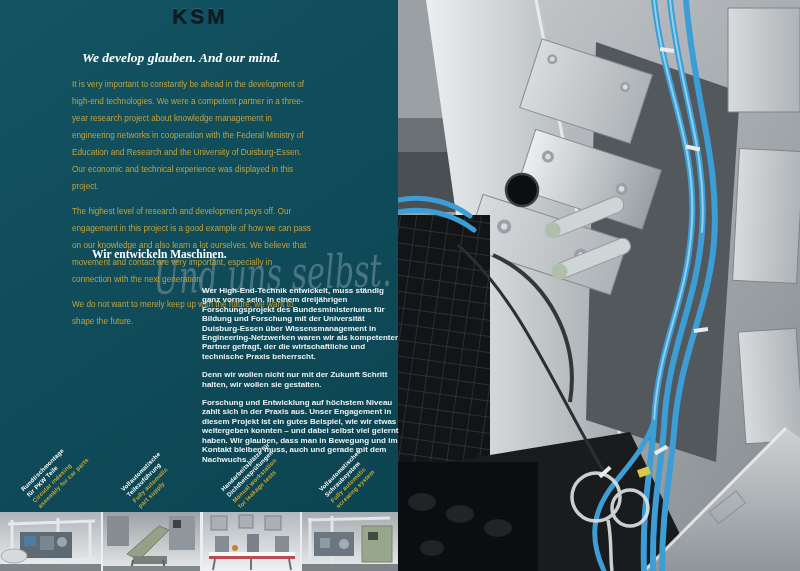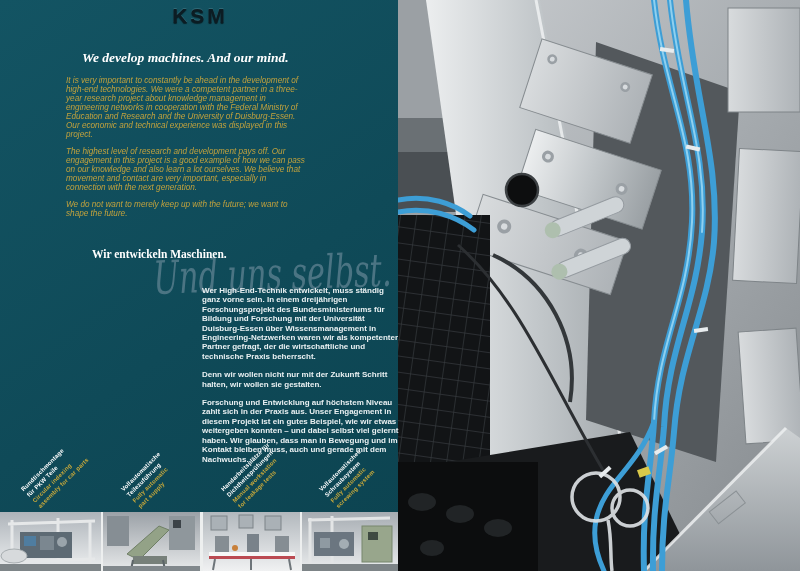--- a/index.html
+++ b/index.html
@@ -8,22 +8,22 @@
 
   
   .left-page{position:absolute;left:0;top:0;width:398px;height:571px;
              background:linear-gradient(145deg,#135463 0%,#0f4a58 55%,#0c4350 100%);}
   .logo{position:absolute;left:150px;top:4px;width:100px;text-align:center;
         font-size:21px;font-weight:bold;letter-spacing:3px;color:#0c1c23;
         text-shadow:0 1px 1px rgba(0,0,0,.6),0 -1px 0 rgba(150,190,200,.22);}
   .heading-en{position:absolute;left:82px;top:50px;z-index:3;
         font-family:"Liberation Serif",serif;font-style:italic;font-weight:bold;
         font-size:13.5px;color:#ffffff;}
-  .en-copy{position:absolute;left:66px;top:76px;width:242px;z-index:3;
-        color:#c2a23d;font-style:italic;font-size:8.2px;line-height:9px;}
+  .en-copy{position:absolute;left:72px;top:76px;width:242px;z-index:3;
+        color:#c2a23d;font-size:8.2px;line-height:17px;}
   .en-copy p{margin:0 0 8px 0;}
   .heading-de{position:absolute;left:92px;top:248px;z-index:4;
         font-family:"Liberation Serif",serif;font-weight:bold;
         font-size:11.5px;color:#ffffff;}
   .script-svg{position:absolute;left:152px;top:234px;z-index:2;}
   .de-copy{position:absolute;left:202px;top:286px;width:197px;z-index:3;
         color:#e9f0f2;font-size:8px;line-height:9.4px;}
   .de-copy p{margin:0 0 9px 0;font-weight:bold;}
 
   
@@ -49,21 +49,21 @@
 </style>
 </head>
 <body>
 
 <div class="stage">
 
   <div class="left-page">
 
     <div class="logo">KSM</div>
 
-    <div class="heading-en">We develop machines. And our mind.</div>
+    <div class="heading-en">We develop glauben. And our mind.</div>
 
     <div class="en-copy">
       <p>It is very important to constantly be ahead in the development of high-end technologies. We were a competent partner in a three-year research project about knowledge management in engineering networks in cooperation with the Federal Ministry of Education and Research and the University of Duisburg-Essen. Our economic and technical experience was displayed in this project.</p>
       <p>The highest level of research and development pays off. Our engagement in this project is a good example of how we can pass on our knowledge and also learn a lot ourselves. We believe that movement and contact are very important, especially in connection with the next generation.</p>
       <p>We do not want to merely keep up with the future; we want to shape the future.</p>
     </div>
 
     <svg class="script-svg" width="246" height="84">
       <text x="2" y="60" font-family="DejaVu Serif, serif" font-style="italic" font-size="46" fill="#597e8d" opacity="0.82" textLength="238" lengthAdjust="spacingAndGlyphs" transform="rotate(-2 2 60)">Und uns selbst.</text>
     </svg>

